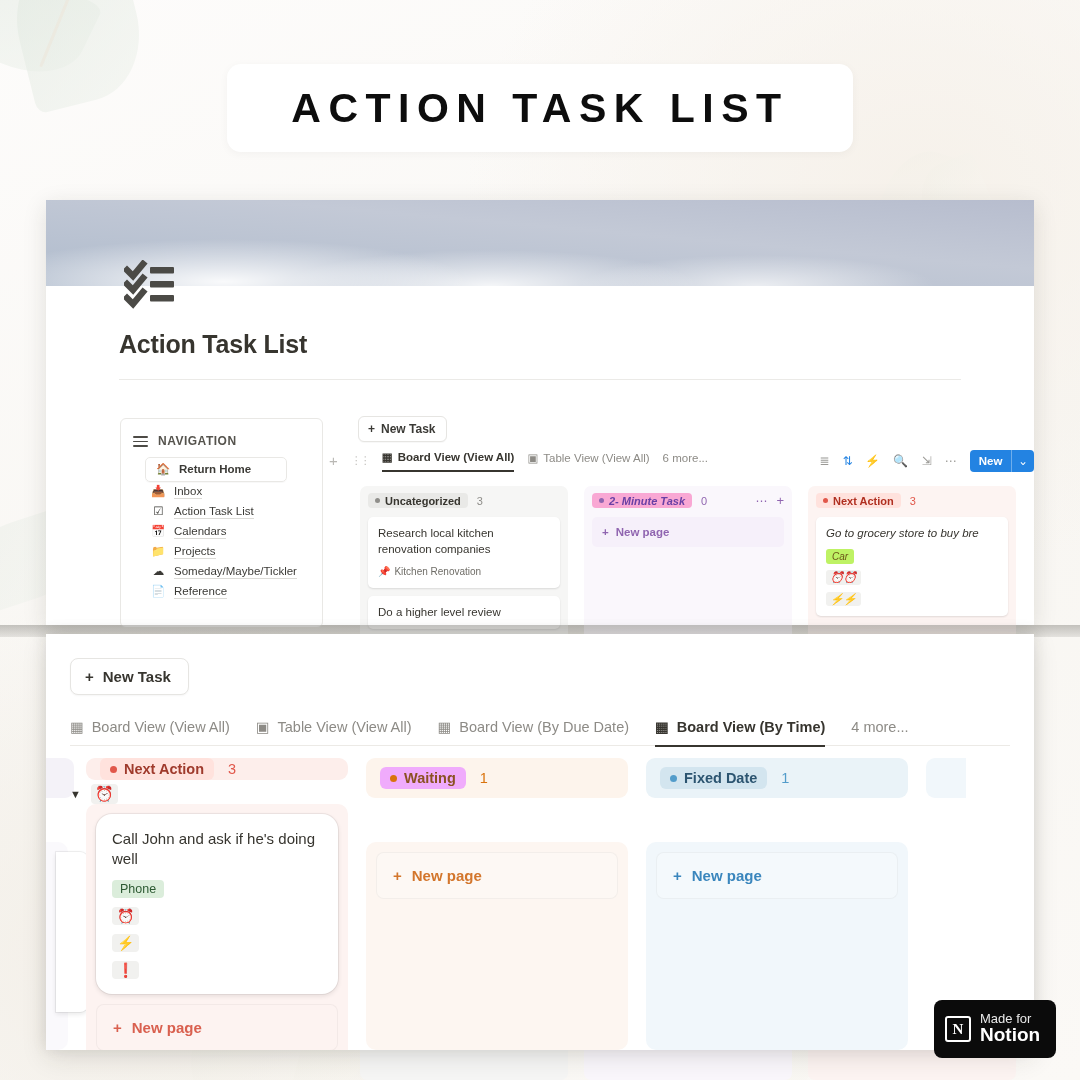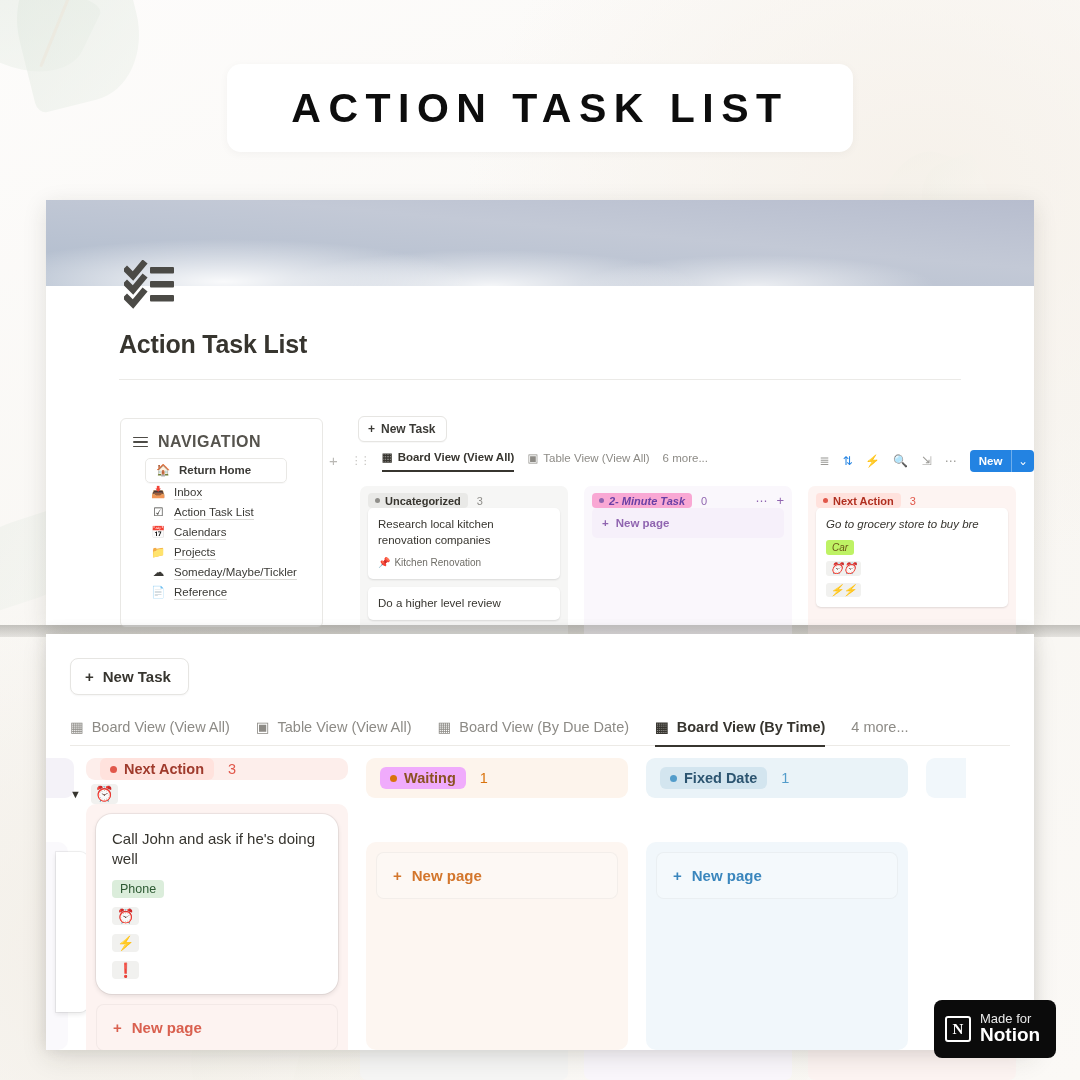--- a/index.html
+++ b/index.html
@@ -65,21 +65,21 @@
     margin: 20px 73px 0 73px; height:1px; background:#ebeae7;
   }
 
   
   .nav-card {
     position:absolute; left:120px; top:418px; width:203px; height:210px;
     border:1px solid #e9e8e5; border-radius:6px; background:#fff;
     padding:14px 12px 0 12px; overflow:hidden; z-index:5;
   }
   .nav-head { display:flex; align-items:center; gap:10px; margin-bottom:7px; }
-  .nav-head .lbl { font-size:16px; font-weight:700; letter-spacing:.5px; color:#55534d; }
+  .nav-head .lbl { font-size:12px; font-weight:700; letter-spacing:.5px; color:#55534d; }
   .hamb { width:15px; }
   .hamb i { display:block; height:1.6px; background:#4d4b46; margin:3px 0; border-radius:1px; }
   .nav-item {
     display:flex; align-items:center; gap:8px;
     padding:3px 6px; margin-left:12px; font-size:11.5px; color:#3b3a36;
   }
   .nav-item.btn {
     border:1px solid #e9e8e5; border-radius:5px; padding:5px 10px;
     width:142px; font-weight:600; font-size:11.5px;
     box-shadow:0 1px 1px rgba(0,0,0,.03);
@@ -118,21 +118,21 @@
   }
   .btn-new .l { padding:4px 9px; }
   .btn-new .r { padding:4px 6px; border-left:1px solid rgba(255,255,255,.35); font-weight:400;}
 
   
   .tp-board {
     position:absolute; left:360px; top:486px; right:0; bottom:0;
     display:flex; gap:16px; z-index:5; overflow:hidden;
   }
   .tcol { width:208px; flex:0 0 208px; border-radius:7px; padding:7px 8px; }
-  .tcol-head { display:flex; align-items:center; gap:9px; margin-bottom:0; }
+  .tcol-head { display:flex; align-items:center; gap:9px; margin-bottom:9px; }
   .chip {
     display:inline-flex; align-items:center; gap:5px;
     border-radius:4px; padding:1.5px 7px; font-size:11px; font-weight:700;
   }
   .dot { width:5px; height:5px; border-radius:50%; display:inline-block; }
   .cnt { font-size:11px; }
   .tcard {
     background:#fff; border-radius:5px; padding:9px 10px; margin-bottom:8px;
     box-shadow:0 1px 2px rgba(15,15,15,.12); font-size:11.5px; color:#37352f;
     line-height:1.35;

